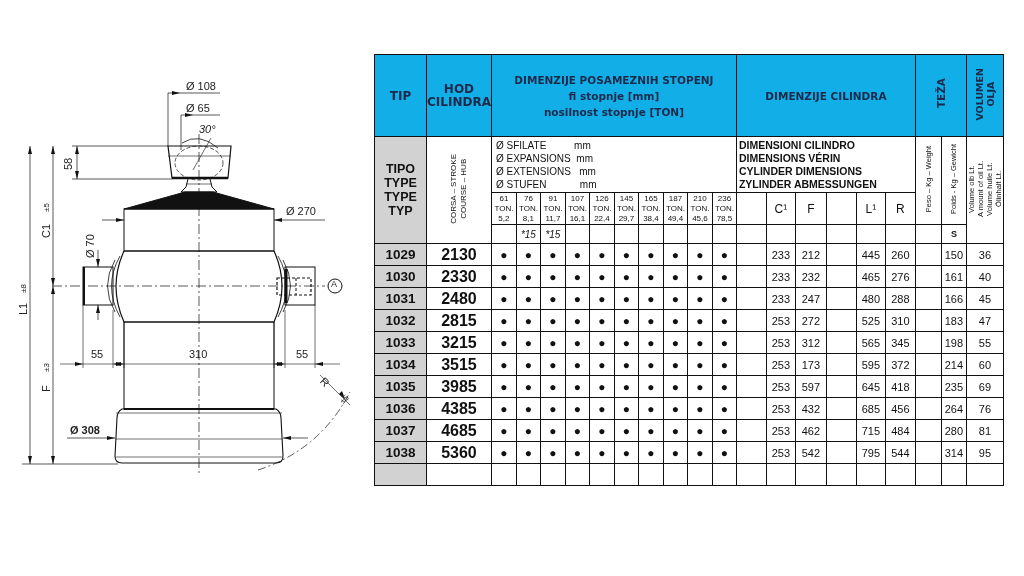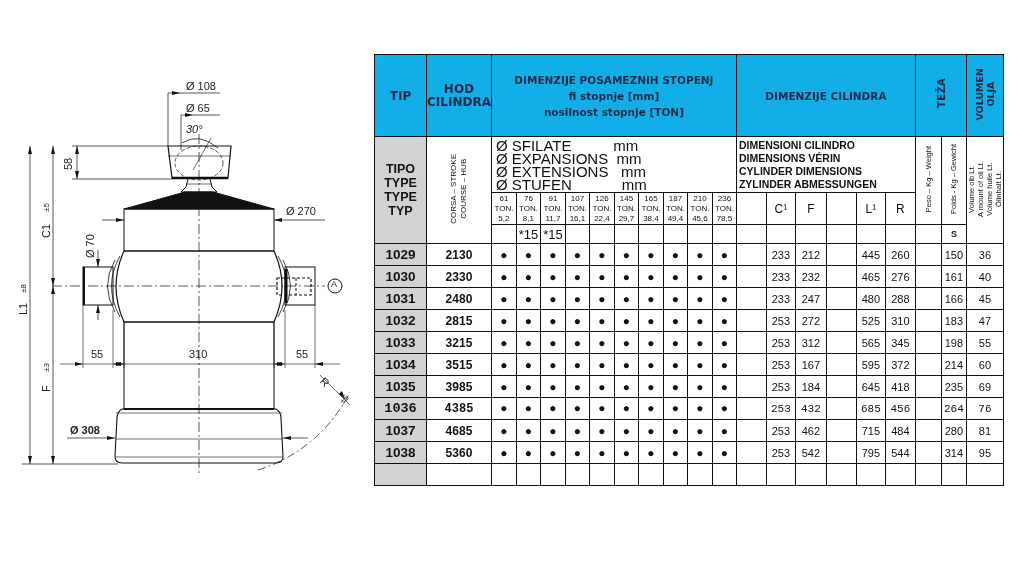--- a/index.html
+++ b/index.html
@@ -15,28 +15,28 @@
   #spec-table { position:absolute; left:374px; top:54px; border-collapse:collapse; table-layout:fixed; }
   #spec-table td { border:1.4px solid #111; padding:0; text-align:center; vertical-align:middle; overflow:hidden; }
   .hdr { background:#12aee8; color:#1c2a4a; font-weight:bold; font-family:"DejaVu Sans", sans-serif; }
   .tipcol { background:#d2d2d2; }
   .hdr-tip { font-size:12px; }
   .hdr-hod { font-size:12px; line-height:13px; }
   .hdr-dim { font-size:10.5px; line-height:16px; }
   .vert { writing-mode:vertical-rl; transform:rotate(180deg); display:inline-block; white-space:nowrap; }
   .sub-tipo { font-size:12.5px; font-weight:bold; line-height:14px; font-family:"Liberation Sans", sans-serif; }
   .sub-small { font-size:8px; line-height:10px; font-family:"Liberation Sans", sans-serif; }
-  .lang-list { text-align:left !important; vertical-align:top !important; font-size:15px; line-height:13px; padding:2px 0 0 4px !important; }
+  .lang-list { text-align:left !important; vertical-align:top !important; font-size:10px; line-height:13px; padding:2px 0 0 4px !important; }
   .lang-list div { white-space:pre; }
   .lang-bold { text-align:left !important; vertical-align:top !important; font-size:10.5px; font-weight:bold; line-height:13px; padding:2px 0 0 2px !important; }
   .stage { font-size:8px; line-height:10px; }
   .col-hdr { font-size:12px; }
-  .note { font-size:13px; }
+  .note { font-size:10px;font-style:italic; }
   .tipnum { font-size:13.5px; font-weight:bold; }
-  .hod { font-size:12px; font-weight:bold; }
+  .hod { font-size:16px; font-weight:bold; }
   .dot { font-size:12px; line-height:10px; }
   .val { font-size:11px; }
   .vtext { font-size:7.5px; line-height:9px; }
 </style>
 </head>
 <body>
 
 <div id="drawing">
   <svg width="370" height="576" viewBox="0 0 370 576">
     <g stroke="#111" fill="none" stroke-width="1">
@@ -141,21 +141,21 @@
       <polygon points="285,364 277,362 277,366"></polygon>
       <polygon points="315,364 323,362 323,366"></polygon>
       <polygon points="115,438 107,436 107,440"></polygon>
       <polygon points="283,438 291,436 291,440"></polygon>
       <polygon points="345,399 339,394 342,391"></polygon>
     </g>
   </svg>
 
   <span class="dim-label" style="left:186px;top:80px;">Ø 108</span>
   <span class="dim-label" style="left:186px;top:102px;">Ø 65</span>
-  <span class="dim-label" style="left:186px;top:123px;font-style:italic;">30°</span>
+  <span class="dim-label" style="left:199px;top:123px;font-style:italic;">30°</span>
   <span class="dim-label rot" style="left:62px;top:170px;">58</span>
   <span class="dim-label" style="left:286px;top:205px;text-align:right;">Ø 270</span>
   <span class="dim-label rot" style="left:84px;top:258px;">Ø 70</span>
   <span class="dim-label rot" style="left:40px;top:238px;">C1</span>
   <span class="dim-label rot" style="left:42px;top:212px;font-size:8px;">±5</span>
   <span class="dim-label rot" style="left:17px;top:315px;">L1</span>
   <span class="dim-label rot" style="left:19px;top:293px;font-size:8px;">±8</span>
   <span class="dim-label rot" style="left:40px;top:392px;">F</span>
   <span class="dim-label rot" style="left:42px;top:372px;font-size:8px;">±3</span>
   <span class="dim-label" style="left:91px;top:348px;">55</span>
@@ -456,21 +456,21 @@
         <td class="dot">●</td>
         <td class="dot">●</td>
         <td class="dot">●</td>
         <td class="dot">●</td>
         <td class="dot">●</td>
         <td class="dot">●</td>
         <td class="dot">●</td>
         <td class="dot">●</td>
         <td class="val"></td>
         <td class="val">253</td>
-        <td class="val">167</td>
+        <td class="val">173</td>
         <td class="val"></td>
         <td class="val">595</td>
         <td class="val">372</td>
         <td class="val"></td>
         <td class="val">214</td>
         <td class="val">60</td>
       </tr>
       <tr style="height: 22px;">
         <td class="tipcol tipnum">1035</td>
         <td class="hod">3985</td>
@@ -479,29 +479,29 @@
         <td class="dot">●</td>
         <td class="dot">●</td>
         <td class="dot">●</td>
         <td class="dot">●</td>
         <td class="dot">●</td>
         <td class="dot">●</td>
         <td class="dot">●</td>
         <td class="dot">●</td>
         <td class="val"></td>
         <td class="val">253</td>
-        <td class="val">184</td>
+        <td class="val">597</td>
         <td class="val"></td>
         <td class="val">645</td>
         <td class="val">418</td>
         <td class="val"></td>
         <td class="val">235</td>
         <td class="val">69</td>
       </tr>
-      <tr style="height: 22px; font-family: Liberation Mono, monospace;">
+      <tr style="height: 22px;">
         <td class="tipcol tipnum">1036</td>
         <td class="hod">4385</td>
         <td class="dot">●</td>
         <td class="dot">●</td>
         <td class="dot">●</td>
         <td class="dot">●</td>
         <td class="dot">●</td>
         <td class="dot">●</td>
         <td class="dot">●</td>
         <td class="dot">●</td>

